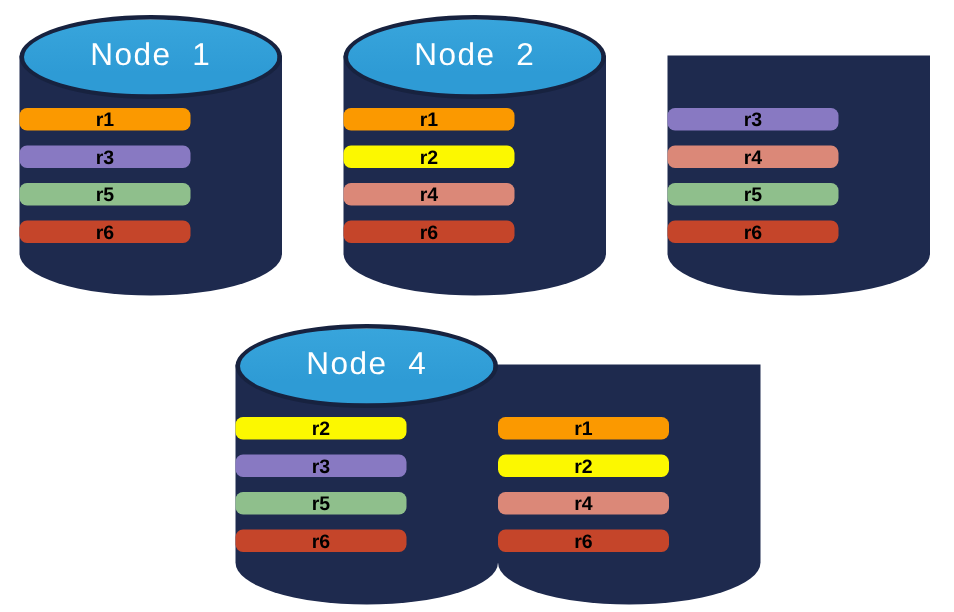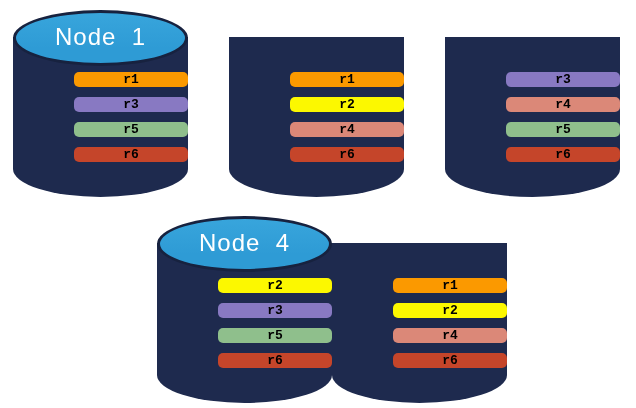--- a/index.html
+++ b/index.html
@@ -56,36 +56,35 @@
     border: 3px solid var(--cyl-border, #17223F);
     border-radius: 50%;
     box-sizing: border-box;
     display: flex;
     align-items: center;
     justify-content: center;
     z-index: 2;
   }
   .node-title {
     color: var(--title-color, #FFFFFF);
-    font-size: 24px;
+    font-size: 21px;
     letter-spacing: 1px;
     white-space: pre;
     transform: translateY(-1px);
   }
   .bars {
     position: absolute;
     left: 0;
     right: 0;
     top: 62px;
     display: flex;
     flex-direction: column;
-    align-items: flex-end;
+    align-items: flex-start;
     gap: 10px;
     z-index: 3;
-    font-family: Liberation Mono, monospace;
   }
   .bar {
     width: 114px;
     height: 15px;
     border-radius: 5px;
     display: flex;
     align-items: center;
     justify-content: center;
     font-size: 13px;
     line-height: 15px;
@@ -105,20 +104,23 @@
     </div>
     <div class="bars">
           <div class="bar" style="background: rgb(251, 153, 0);">r1</div>
           <div class="bar" style="background: rgb(136, 121, 194);">r3</div>
           <div class="bar" style="background: rgb(143, 191, 140);">r5</div>
           <div class="bar" style="background: rgb(197, 69, 42);">r6</div>
         </div>
   </div>
       <div class="node">
     <div class="cyl-body"></div>
+    <div class="cyl-top">
+      <span class="node-title">Node  2</span>
+    </div>
     <div class="bars">
           <div class="bar" style="background: rgb(251, 153, 0);">r1</div>
           <div class="bar" style="background: rgb(252, 248, 0);">r2</div>
           <div class="bar" style="background: rgb(219, 136, 120);">r4</div>
           <div class="bar" style="background: rgb(197, 69, 42);">r6</div>
         </div>
   </div>
       <div class="node">
     <div class="cyl-body"></div>
     <div class="bars">

